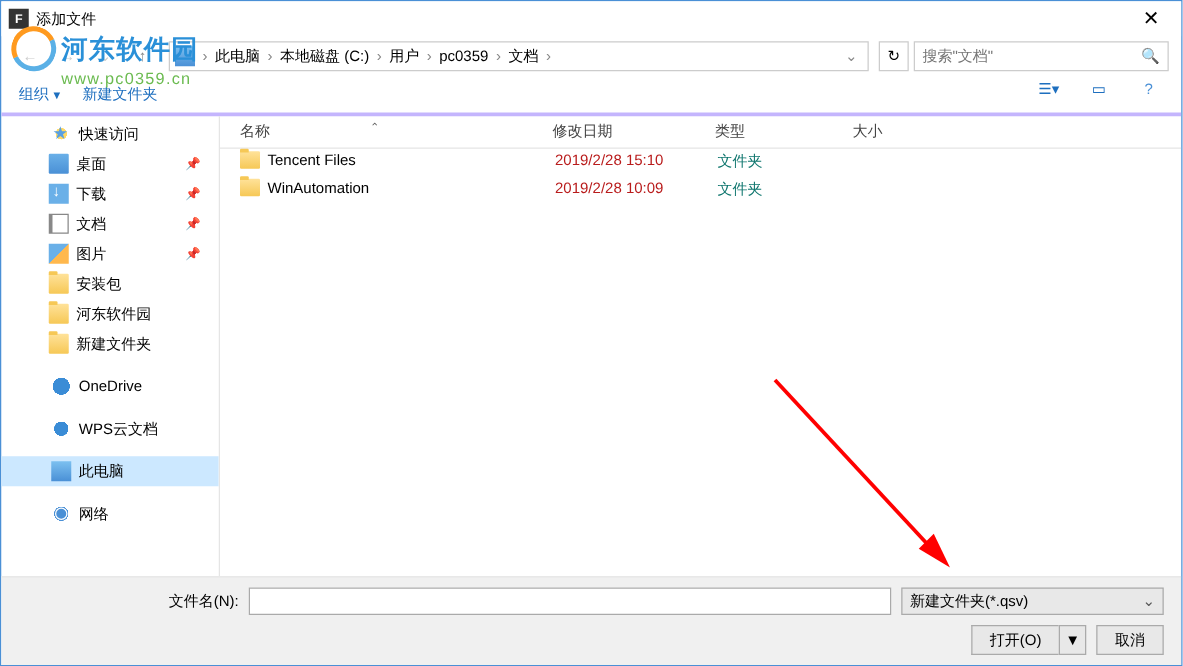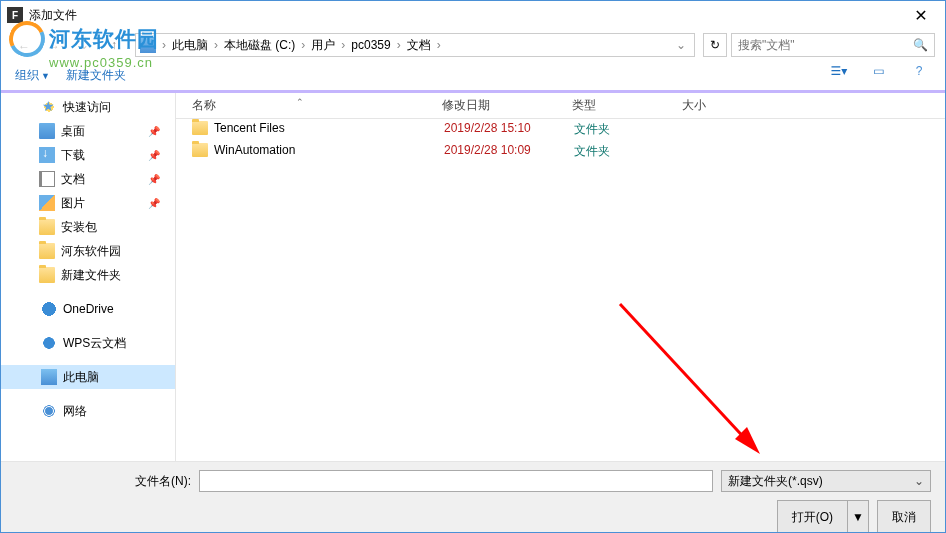--- a/index.html
+++ b/index.html
@@ -72,21 +72,21 @@
 .file-row .fdate { width: 130px; color: #b91c1c; }
 .file-row .ftype { width: 110px; color: #0f766e; }
 
 .footer { border-top: 1px solid #e5e5e5; background: #f0f0f0; padding: 8px 14px; }
 .footer-row { display: flex; align-items: center; gap: 8px; margin-bottom: 8px; }
 .footer-row.r2 { justify-content: flex-end; margin-bottom: 0; }
 .fn-label { margin-left: 120px; }
 .fn-input { flex: 1; height: 22px; border: 1px solid #aaa; padding: 0 4px; background: #fff; outline: none; }
 .ft-select { width: 210px; height: 22px; border: 1px solid #aaa; background: #e8e8e8; display: flex; align-items: center; padding: 0 6px; cursor: pointer; position: relative; }
 .ft-select::after { content: "⌄"; position: absolute; right: 6px; color: #555; }
-.btn { height: 34px; border: 1px solid #aaa; background: #e8e8e8; padding: 0 14px; cursor: pointer; display: flex; align-items: center; }
+.btn { height: 24px; border: 1px solid #aaa; background: #e8e8e8; padding: 0 14px; cursor: pointer; display: flex; align-items: center; }
 .btn-split { display: flex; }
 .btn-split .main-b { border-right: none; }
 .btn-split .drop-b { padding: 0 4px; }
 
 .arrow { position: absolute; top: 298px; left: 614px; pointer-events: none; z-index: 4; }
 .arrow svg { width: 160px; height: 170px; }
 </style>
 </head>
 <body>
 

